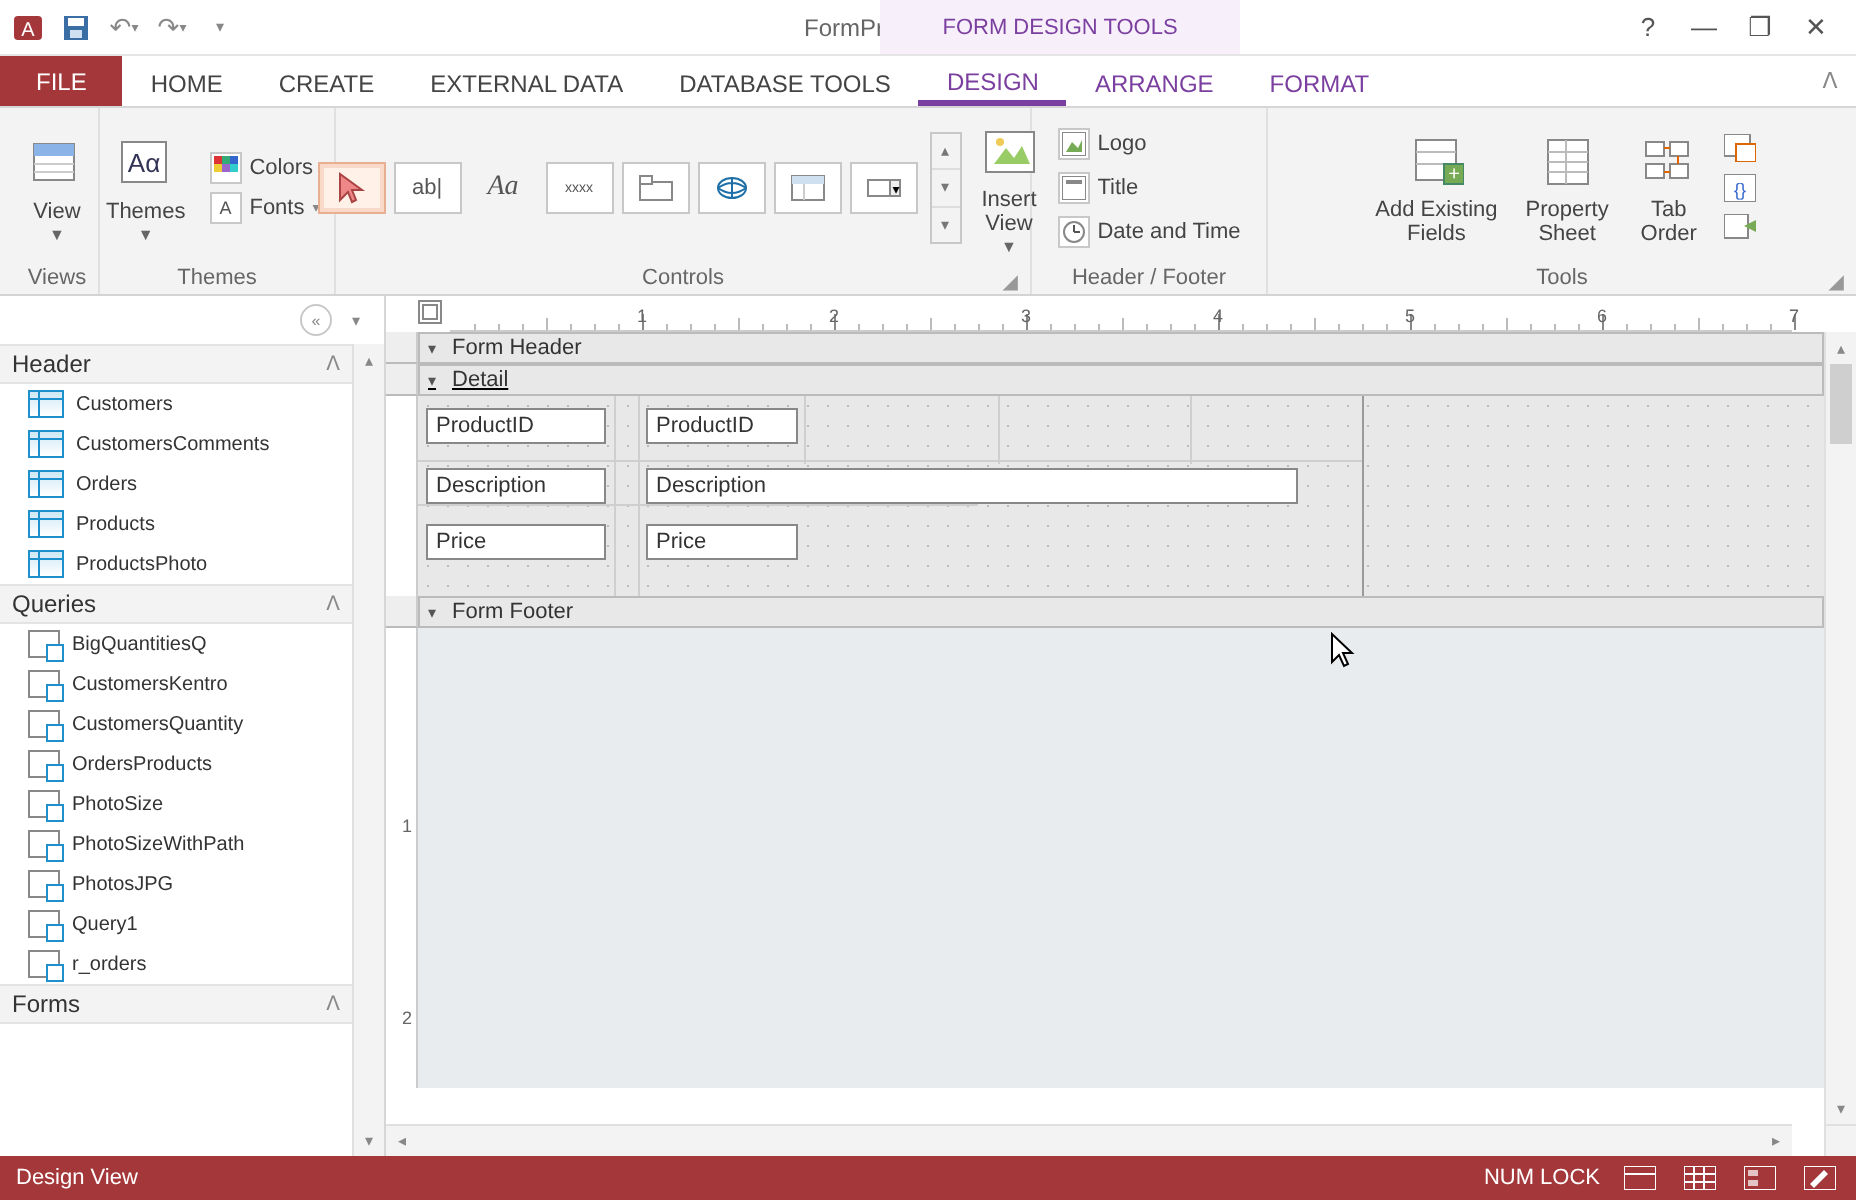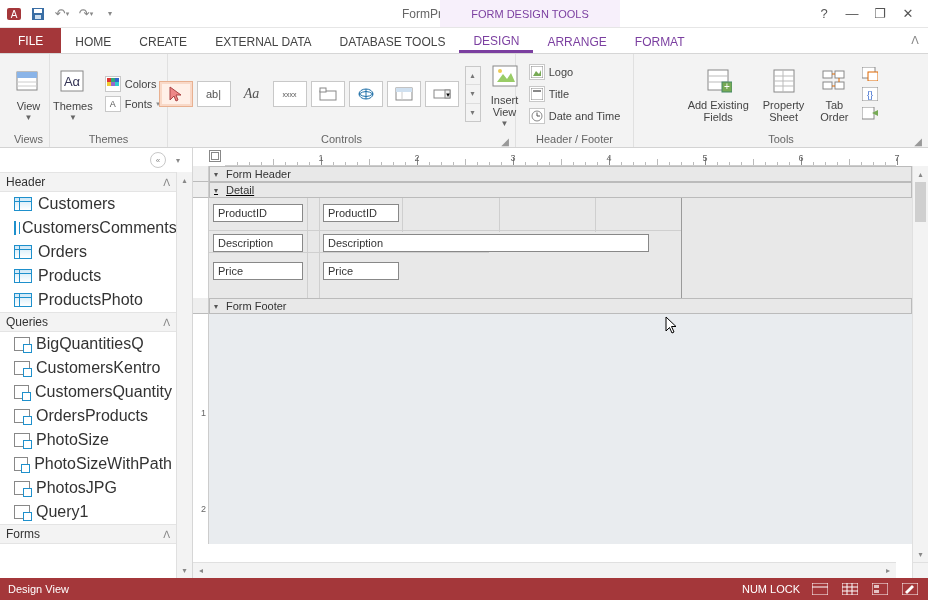--- a/index.html
+++ b/index.html
@@ -109,21 +109,21 @@
   }
   .nav-title .spacer{flex:1;}
   .nav-title .navbtn{ width:16px; height:16px; border:1px solid #c8c8c8; border-radius:8px; font-size:8px; display:flex; align-items:center; justify-content:center; color:#888; margin-left:4px;}
   .nav-group {
     background:#f3f3f3; padding:2px 6px; font-size:12px; display:flex; align-items:center;
     border-top:1px solid #e4e4e4; border-bottom:1px solid #e4e4e4; color:#333;
   }
   .nav-group .spacer{flex:1;}
   .nav-group .chv { font-size:10px; color:#888;}
   .nav-item {
-    display:flex; align-items:center; gap:6px; padding:3px 4px 3px 14px; font-size:16px; color:#333;
+    display:flex; align-items:center; gap:6px; padding:3px 4px 3px 14px; font-size:10px; color:#333;
   }
   .nav-icon {
     width:18px; height:14px; display:flex; align-items:center; justify-content:center;
   }
   .table-icon { border:1px solid #1e90cc; background:linear-gradient(#cfe8f7,#fff); position:relative;}
   .table-icon::before{content:"";position:absolute;left:0;top:3px;right:0;height:1px;background:#1e90cc;}
   .table-icon::after{content:"";position:absolute;left:4px;top:0;bottom:0;width:1px;background:#1e90cc;}
   .query-icon { border:1px solid #888; background:#fff; position:relative; width:16px; height:14px;}
   .query-icon::after{content:"";position:absolute; right:-3px; bottom:-3px; width:7px; height:7px; border:1px solid #1e90cc; background:#fff;}
 
@@ -542,20 +542,24 @@
             <div class="nav-icon query-icon"></div>
             <span>PhotoSizeWithPath</span>
           </div>
         <div class="nav-item">
             <div class="nav-icon query-icon"></div>
             <span>PhotosJPG</span>
           </div>
         <div class="nav-item">
             <div class="nav-icon query-icon"></div>
             <span>Query1</span>
+          </div>
+        <div class="nav-item">
+            <div class="nav-icon query-icon"></div>
+            <span>r_orders</span>
           </div>
 
         <div class="nav-group">
           <span>Forms</span>
             <span class="spacer"></span>
             <span class="chv">ᐱ</span>
         </div>
       </div>
       <div class="nav-scroll">
         <div class="arrow">▴</div>

